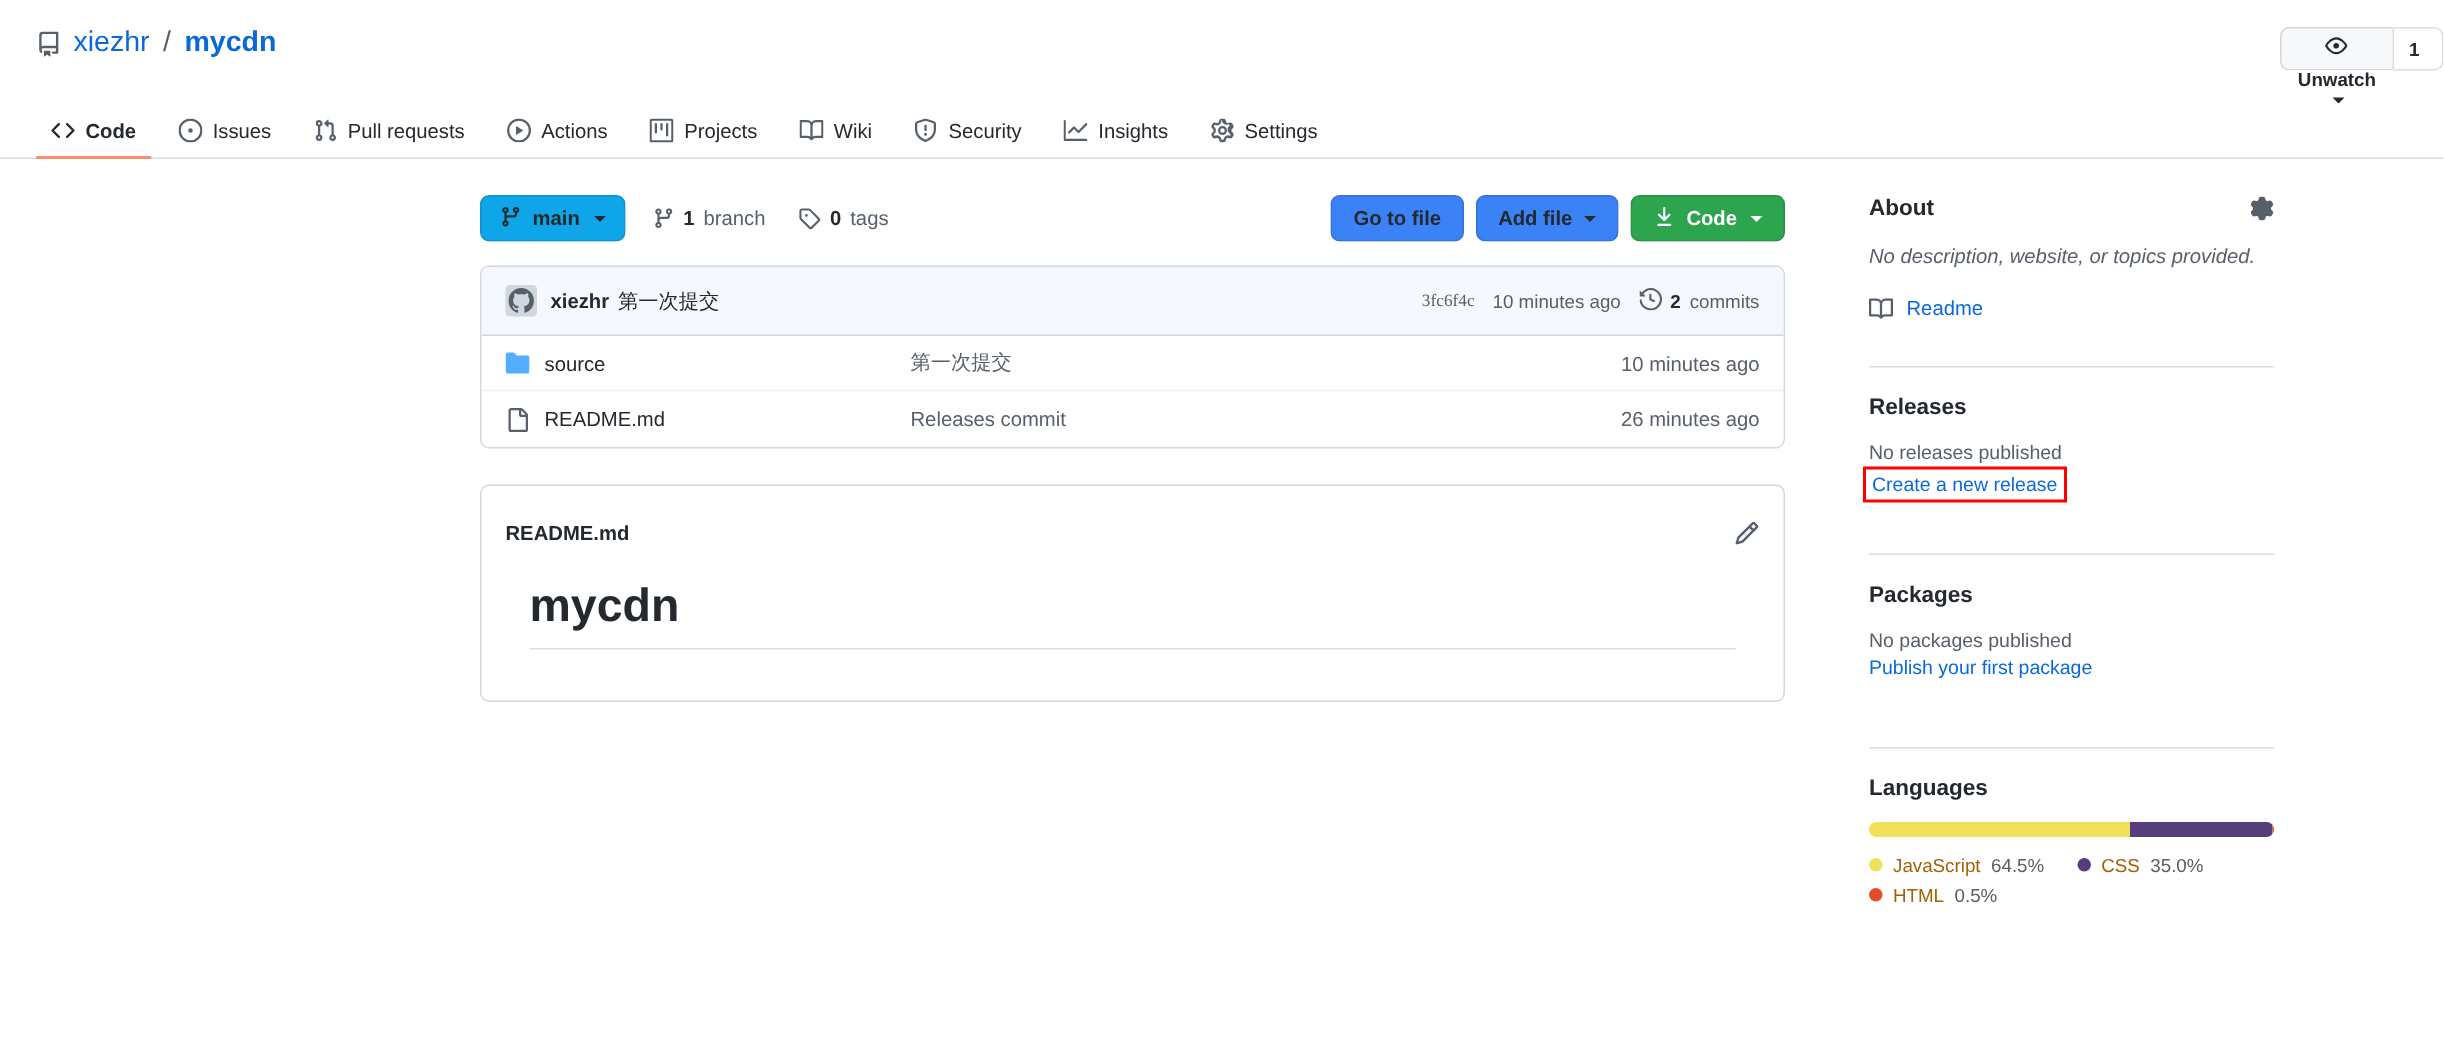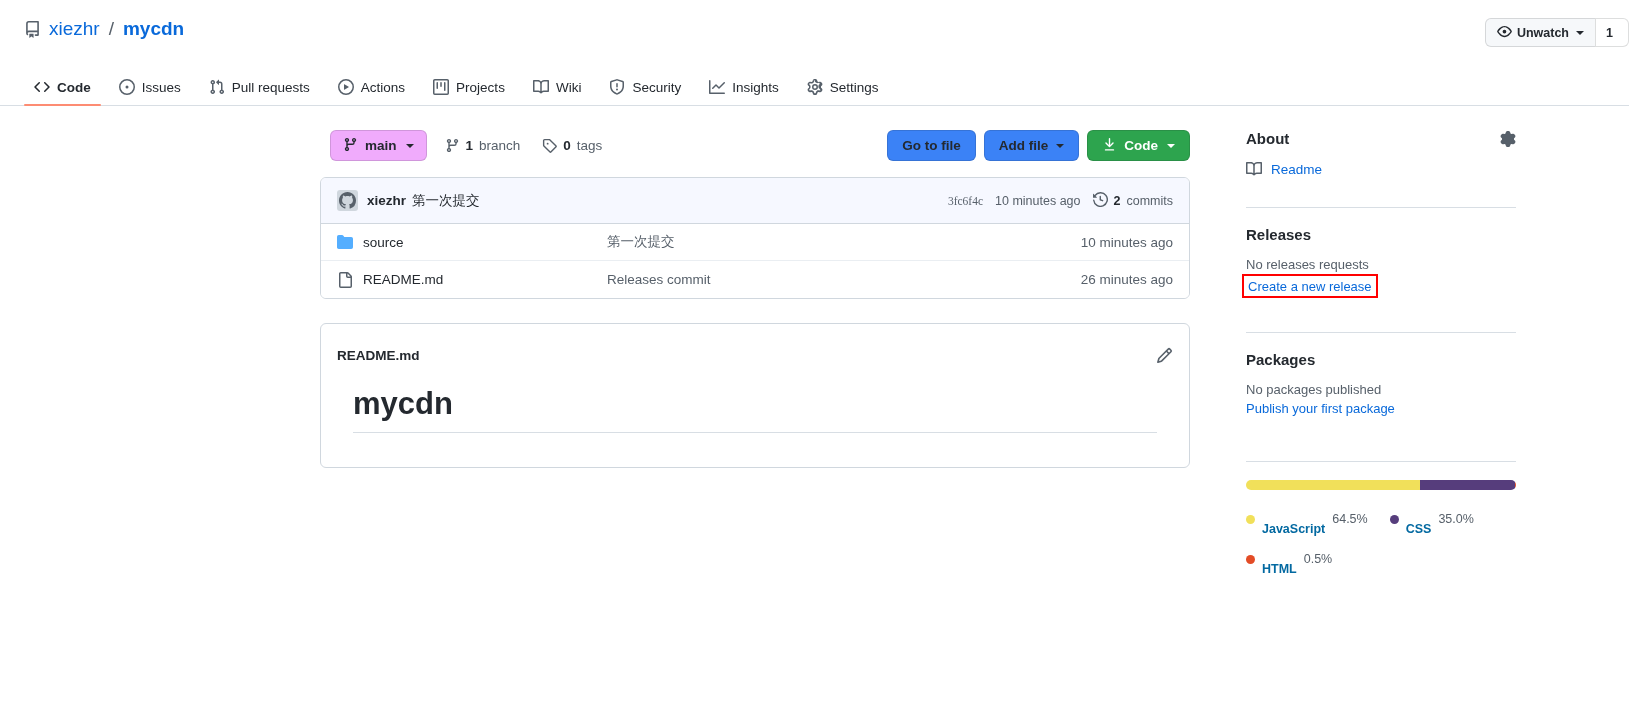--- a/index.html
+++ b/index.html
@@ -53,20 +53,21 @@
     border: 1px solid rgba(27,31,36,0.15);
     border-radius: 6px 0 0 6px;
     border-right: none;
     padding: 4px 11px;
     font-size: 12.5px;
     font-weight: 600;
     color: #24292f;
     height: 29px;
     cursor: pointer;
     white-space: nowrap;
+    flex-direction: column;
   }
   .watch-count {
     background: #ffffff;
     border: 1px solid rgba(27,31,36,0.15);
     border-radius: 0 6px 6px 0;
     padding: 4px 10px;
     font-size: 12.5px;
     font-weight: 600;
     color: #24292f;
     height: 29px;
@@ -131,30 +132,29 @@
   
   .file-toolbar {
     display: flex;
     align-items: center;
     margin-bottom: 16px;
   }
   .branch-btn {
     display: flex;
     align-items: center;
     gap: 7px;
-    background: #f0abfc;
+    background: #0ea5e9;
     border: 1px solid rgba(27,31,36,0.15);
     border-radius: 6px;
     padding: 5px 12px;
     font-size: 13.5px;
     font-weight: 600;
     height: 31px;
     cursor: pointer;
     color: #24292f;
-    margin-left: 10px;
   }
   .branch-meta {
     display: flex;
     align-items: center;
     gap: 22px;
     margin-left: 18px;
     font-size: 13.5px;
     color: #57606a;
   }
   .branch-meta .item { display: flex; align-items: center; gap: 6px; cursor: pointer; }
@@ -333,21 +333,21 @@
     margin-bottom: 12px;
   }
   .lang-legend {
     display: flex;
     flex-wrap: wrap;
     gap: 6px 22px;
     font-size: 12.5px;
   }
   .lang-item { display: flex; align-items: center; gap: 7px; cursor: pointer; }
   .dot { width: 9px; height: 9px; border-radius: 50%; flex: none; }
-  .lang-name { font-weight: 700; color: #0369a1; margin-top: 20px; }
+  .lang-name { font-weight: 400; color: #a16207; }
   .lang-pct { color: #57606a; font-weight: 400; }
 </style>
 </head>
 <body>
 
 <div class="repo-header">
   <div class="repo-title-row">
     <span class="repo-icon">
       <svg width="17" height="17" viewBox="0 0 16 16" fill="currentColor">
           <path d="M2 2.5A2.5 2.5 0 0 1 4.5 0h8.75a.75.75 0 0 1 .75.75v12.5a.75.75 0 0 1-.75.75h-2.5a.75.75 0 1 1 0-1.5h1.75v-2h-8a1 1 0 0 0-.714 1.7.75.75 0 0 1-1.072 1.05A2.495 2.495 0 0 1 2 11.5Zm10.5-1h-8a1 1 0 0 0-1 1v6.708A2.486 2.486 0 0 1 4.5 9h8ZM5 12.25v3.25a.25.25 0 0 0 .4.2l1.45-1.087a.25.25 0 0 1 .3 0L8.6 15.7a.25.25 0 0 0 .4-.2v-3.25a.25.25 0 0 0-.25-.25h-3.5a.25.25 0 0 0-.25.25Z"></path>
@@ -577,55 +577,59 @@
 
     <div class="side-section">
       <div class="side-head">
         <span>About</span>
         <span class="gear">
           <svg width="16" height="16" viewBox="0 0 16 16" fill="currentColor">
               <path d="M8 0a8.2 8.2 0 0 1 .701.031C9.444.095 9.99.645 10.16 1.29l.288 1.107c.018.066.079.158.212.224.231.114.454.243.668.386.123.082.233.09.299.071l1.103-.303c.644-.176 1.392.021 1.82.63.27.385.506.792.704 1.218.315.675.111 1.422-.364 1.891l-.814.806c-.049.048-.098.147-.088.294.016.257.016.515 0 .772-.01.147.039.246.088.294l.814.806c.475.469.679 1.216.364 1.891a7.977 7.977 0 0 1-.704 1.217c-.428.61-1.176.807-1.82.63l-1.102-.302c-.067-.019-.177-.011-.3.071a5.909 5.909 0 0 1-.668.386c-.133.066-.194.158-.211.224l-.29 1.106c-.168.646-.715 1.196-1.458 1.26a8.006 8.006 0 0 1-1.402 0c-.743-.064-1.289-.614-1.458-1.26l-.289-1.106c-.018-.066-.079-.158-.212-.224a5.738 5.738 0 0 1-.668-.386c-.123-.082-.233-.09-.299-.071l-1.103.303c-.644.176-1.392-.021-1.82-.63a8.12 8.12 0 0 1-.704-1.218c-.315-.675-.111-1.422.363-1.891l.815-.806c.05-.048.098-.147.088-.294a6.214 6.214 0 0 1 0-.772c.01-.147-.038-.246-.088-.294l-.815-.806C.635 6.045.431 5.298.746 4.623a7.92 7.92 0 0 1 .704-1.217c.428-.61 1.176-.807 1.82-.63l1.102.302c.067.019.177.011.3-.071.214-.143.437-.272.668-.386.133-.066.194-.158.211-.224l.29-1.106C6.009.645 6.556.095 7.299.03 7.53.01 7.764 0 8 0ZM11 8a3 3 0 1 1-6 0 3 3 0 0 1 6 0ZM9.5 8a1.5 1.5 0 1 0-3.001.001A1.5 1.5 0 0 0 9.5 8Z"></path>
             </svg>
         </span>
       </div>
+      <div class="side-desc">No description, website, or topics provided.</div>
       <div class="side-link-row">
         <span class="ic">
           <svg width="16" height="16" viewBox="0 0 16 16" fill="currentColor">
               <path d="M0 1.75A.75.75 0 0 1 .75 1h4.253c1.227 0 2.317.59 3 1.501A3.743 3.743 0 0 1 11.006 1h4.245a.75.75 0 0 1 .75.75v10.5a.75.75 0 0 1-.75.75h-4.507a2.25 2.25 0 0 0-1.591.659l-.622.621a.75.75 0 0 1-1.06 0l-.622-.621A2.25 2.25 0 0 0 5.258 13H.75a.75.75 0 0 1-.75-.75Zm7.251 10.324.004-5.073-.002-2.253A2.25 2.25 0 0 0 5.003 2.5H1.5v9h3.757a3.75 3.75 0 0 1 1.994.574ZM8.755 4.75l-.004 7.322a3.752 3.752 0 0 1 1.992-.572H14.5v-9h-3.495a2.25 2.25 0 0 0-2.25 2.25Z"></path>
             </svg>
         </span>
         <span class="lbl">Readme</span>
       </div>
     </div>
 
     <div class="divider"></div>
 
     <div class="side-section">
       <div class="side-head">
         <span>Releases</span>
       </div>
-      <div class="muted">No releases requests</div>
+      <div class="muted">No releases published</div>
       <div class="highlight-box">
         <a class="side-sub-link" href="#">Create a new release</a>
       </div>
     </div>
 
     <div class="divider" style="margin-top:18px;"></div>
 
     <div class="side-section">
       <div class="side-head">
         <span>Packages</span>
       </div>
       <div class="muted">No packages published</div>
       <a class="side-sub-link" href="#">Publish your first package</a>
     </div>
 
     <div class="divider" style="margin-top:28px;"></div>
 
     <div class="side-section">
+      <div class="side-head">
+        <span>Languages</span>
+      </div>
       <div class="lang-bar" id="lang-bar">
           <div style="width: 64.5%; background: rgb(241, 224, 90);"></div>
           <div style="width: 35%; background: rgb(86, 61, 124);"></div>
           <div style="width: 0.5%; background: rgb(227, 76, 38);"></div>
         </div>
       <div class="lang-legend" id="lang-legend">
           <div class="lang-item">
             <span class="dot" style="background: rgb(241, 224, 90);"></span>
             <span class="lang-name">JavaScript</span>
             <span class="lang-pct">64.5%</span>

